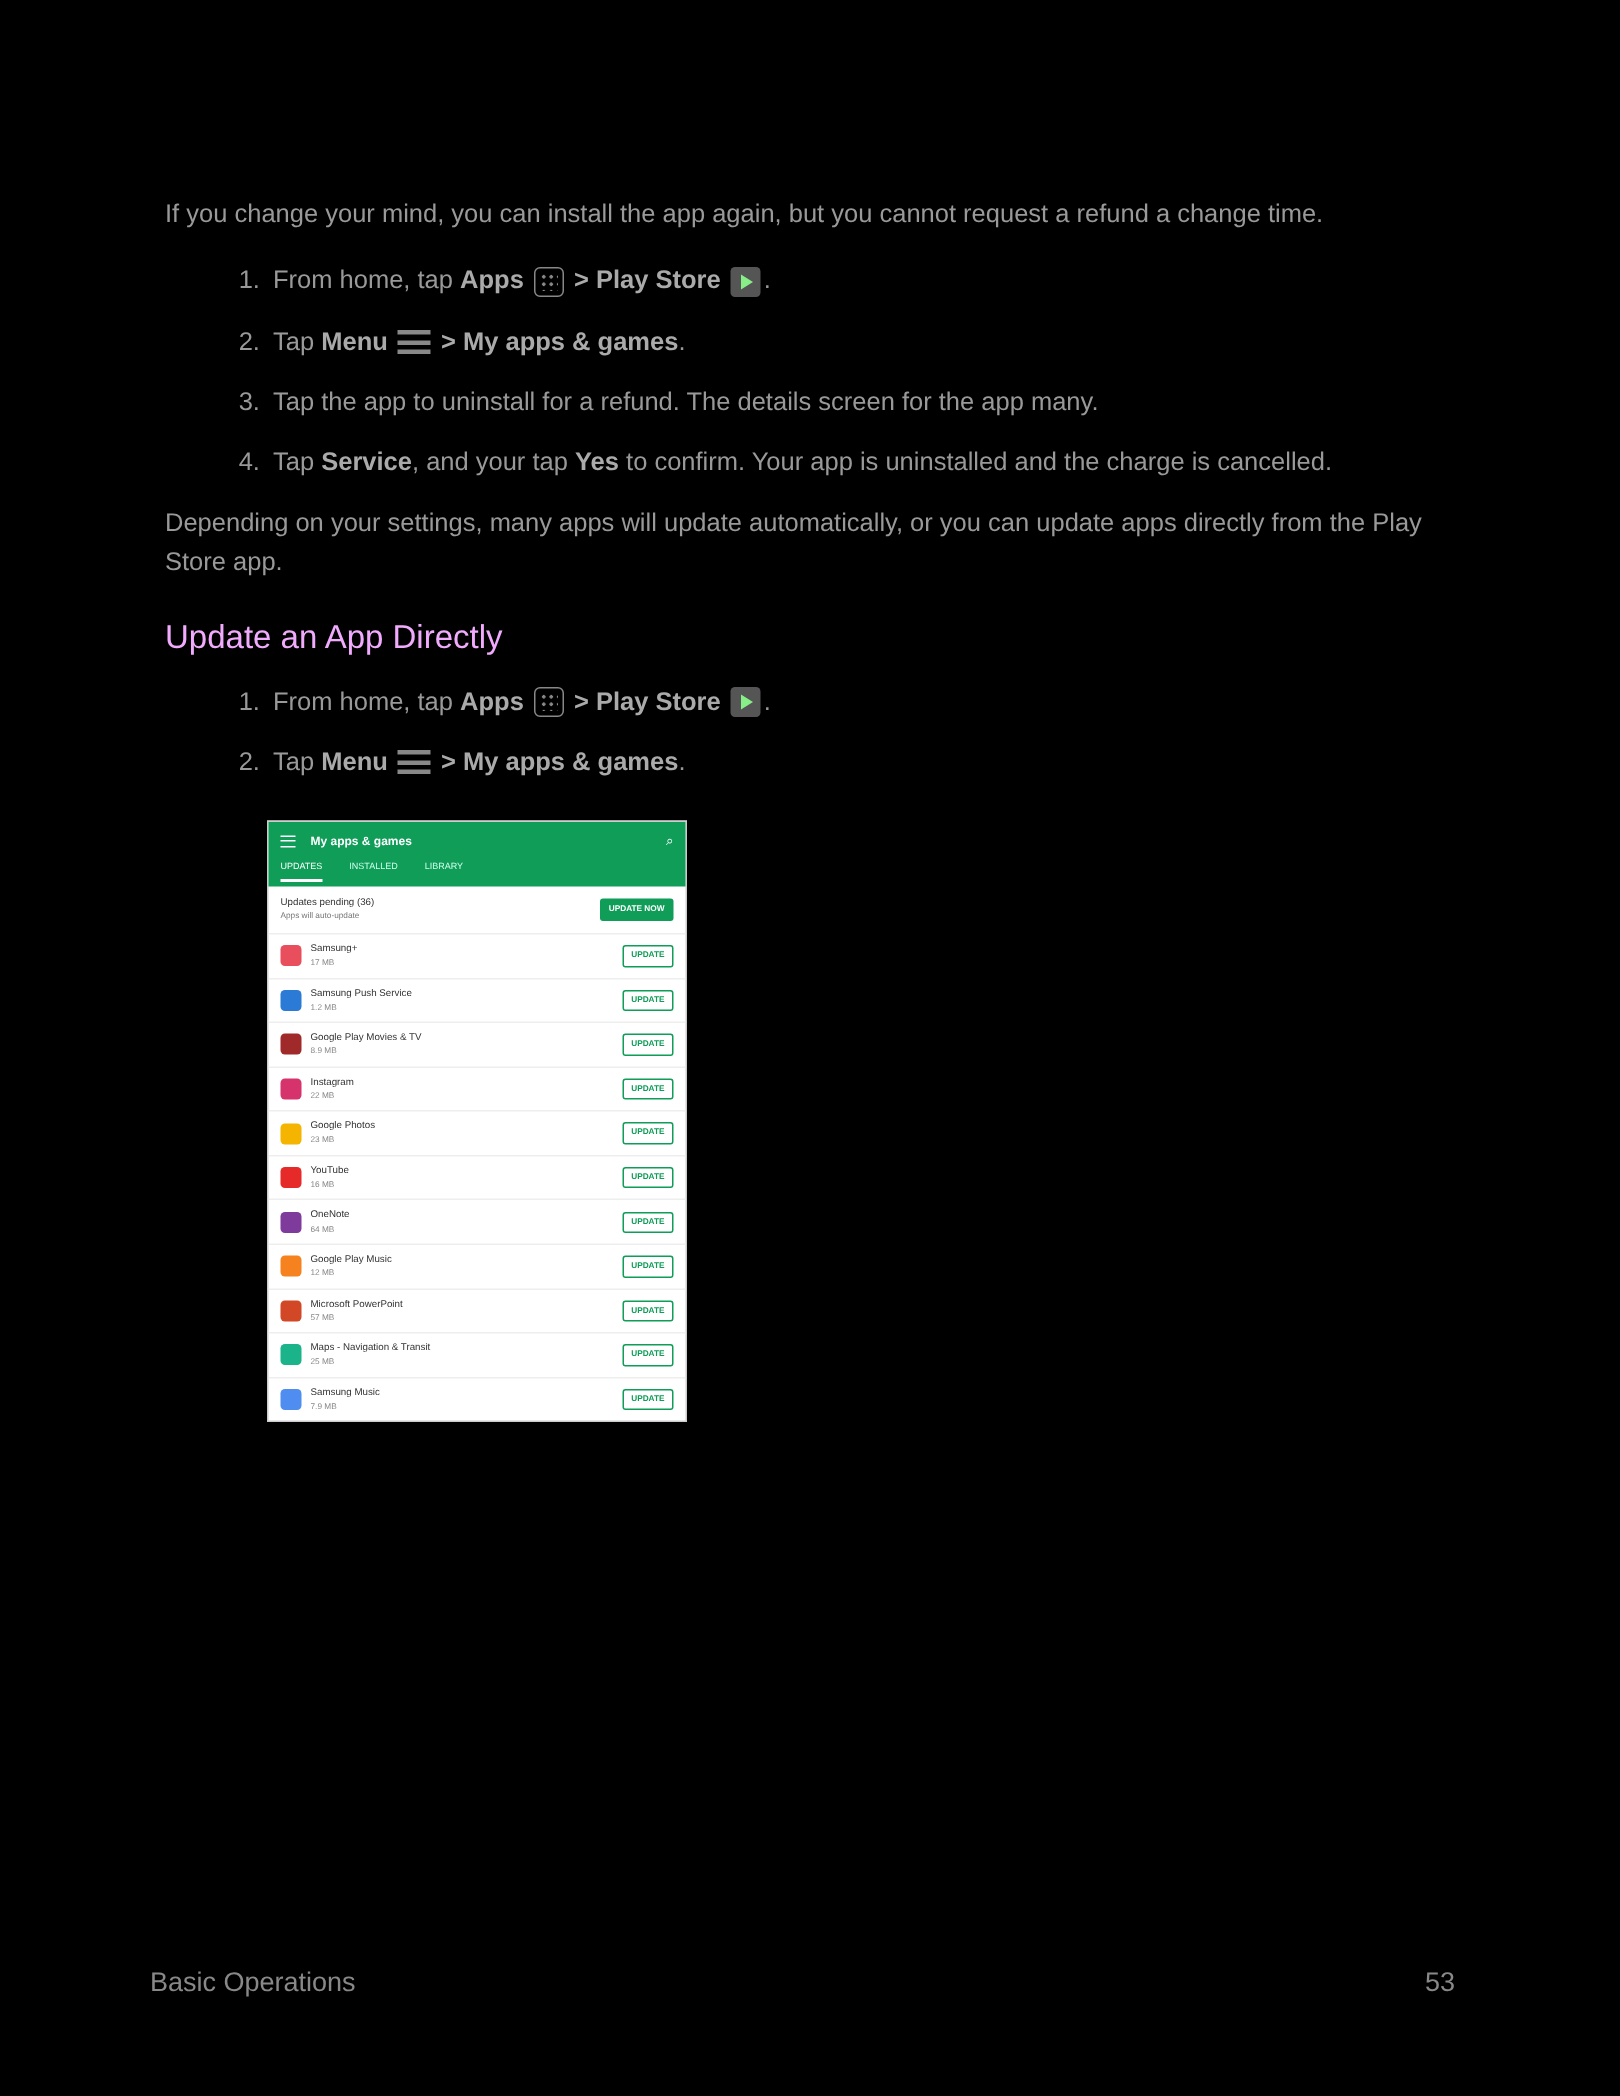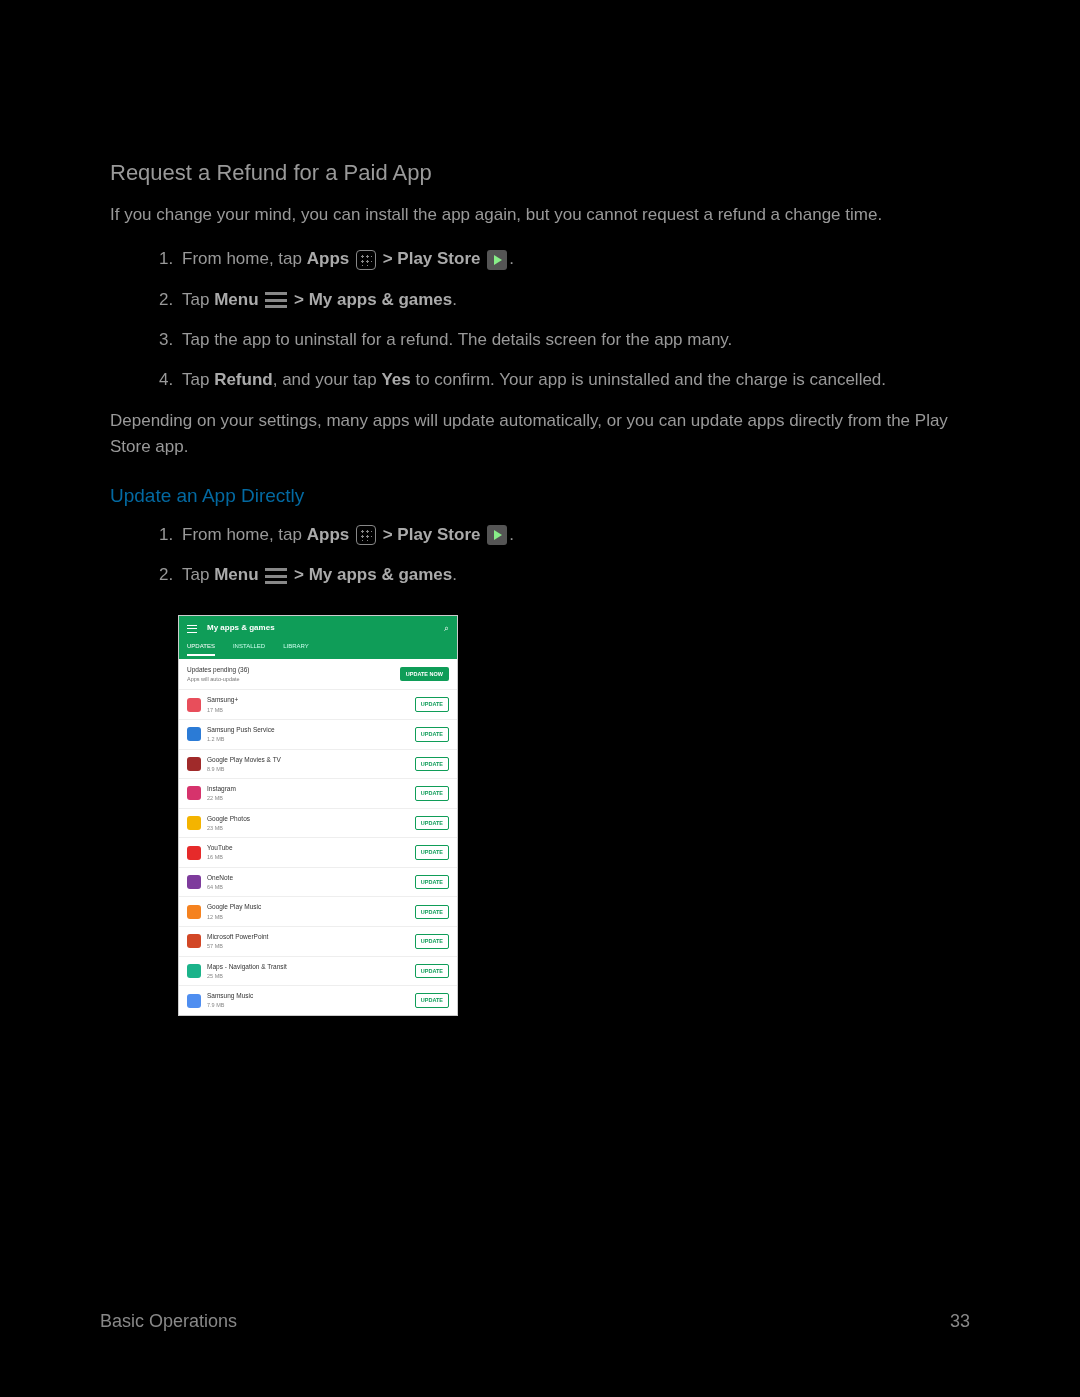--- a/index.html
+++ b/index.html
@@ -18,23 +18,23 @@
   }
   .para { margin-bottom: 18px; }
   h2.section {
     color: #999;
     font-weight: 400;
     font-size: 22px;
     margin-top: 26px;
     margin-bottom: 12px;
   }
   h3.subsection {
-    color: #0369a1;
+    color: #f0abfc;
     font-weight: 400;
-    font-size: 19px;
+    font-size: 22px;
     margin-top: 20px;
     margin-bottom: 12px;
   }
   ol { list-style: decimal; padding-left: 68px; }
   ol li { padding-left: 4px; margin-bottom: 14px; color:#999; }
   .b { font-weight: 700; color:#aaa; }
   .icon-inline {
     display: inline-block;
     vertical-align: middle;
     width: 20px; height: 20px;
@@ -130,36 +130,35 @@
     position:absolute; left:100px; right:110px; bottom:65px;
     display:flex; justify-content:space-between;
     color:#888; font-size:18px;
   }
 </style>
 </head>
 <body>
 
 <div class="page">
 
-  <h2 class="section">Request a Refund for a Paid App</h2>
   <p class="para">If you change your mind, you can install the app again, but you cannot request a refund a change time.</p>
 
   <ol>
     <li>
       <span>From home, tap </span><span class="b">Apps</span>
       <span class="icon-inline apps-grid"></span><span class="b"> &gt; </span><span class="b">Play Store</span>
       <span class="icon-inline play-tri"></span><span>.</span>
     </li>
     <li>
       <span>Tap </span><span class="b">Menu</span>
       <span class="icon-inline menu-lines"></span><span class="b"> &gt; </span><span class="b">My apps &amp; games</span><span>.</span>
     </li>
     <li>Tap the app to uninstall for a refund. The details screen for the app many.</li>
     <li>
-      <span>Tap </span><span class="b">Refund</span><span>, and your tap </span><span class="b">Yes</span><span> to confirm. Your app is uninstalled and the charge is cancelled.</span>
+      <span>Tap </span><span class="b">Service</span><span>, and your tap </span><span class="b">Yes</span><span> to confirm. Your app is uninstalled and the charge is cancelled.</span>
     </li>
   </ol>
 
   <p class="para">Depending on your settings, many apps will update automatically, or you can update apps directly from the Play Store app.</p>
   <h3 class="subsection">Update an App Directly</h3>
 
   <ol>
     <li>
       <span>From home, tap </span><span class="b">Apps</span>
       <span class="icon-inline apps-grid"></span><span class="b"> &gt; </span><span class="b">Play Store</span>
@@ -280,14 +279,14 @@
           </div>
           <div class="btn-upd">UPDATE</div>
         </div>
       </div>
   </div>
 
 </div>
 
 <div class="footer">
   <span>Basic Operations</span>
-  <span>33</span>
+  <span>53</span>
 </div>
 
 </body></html>

